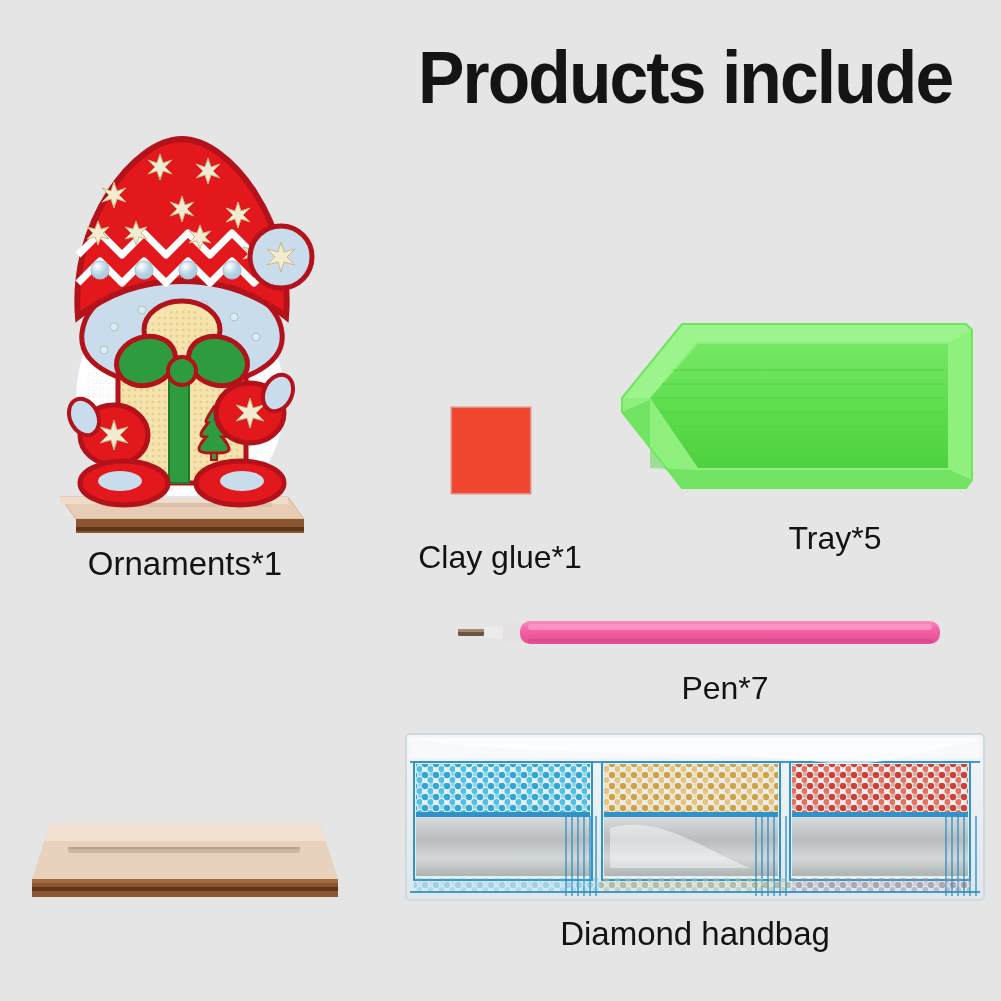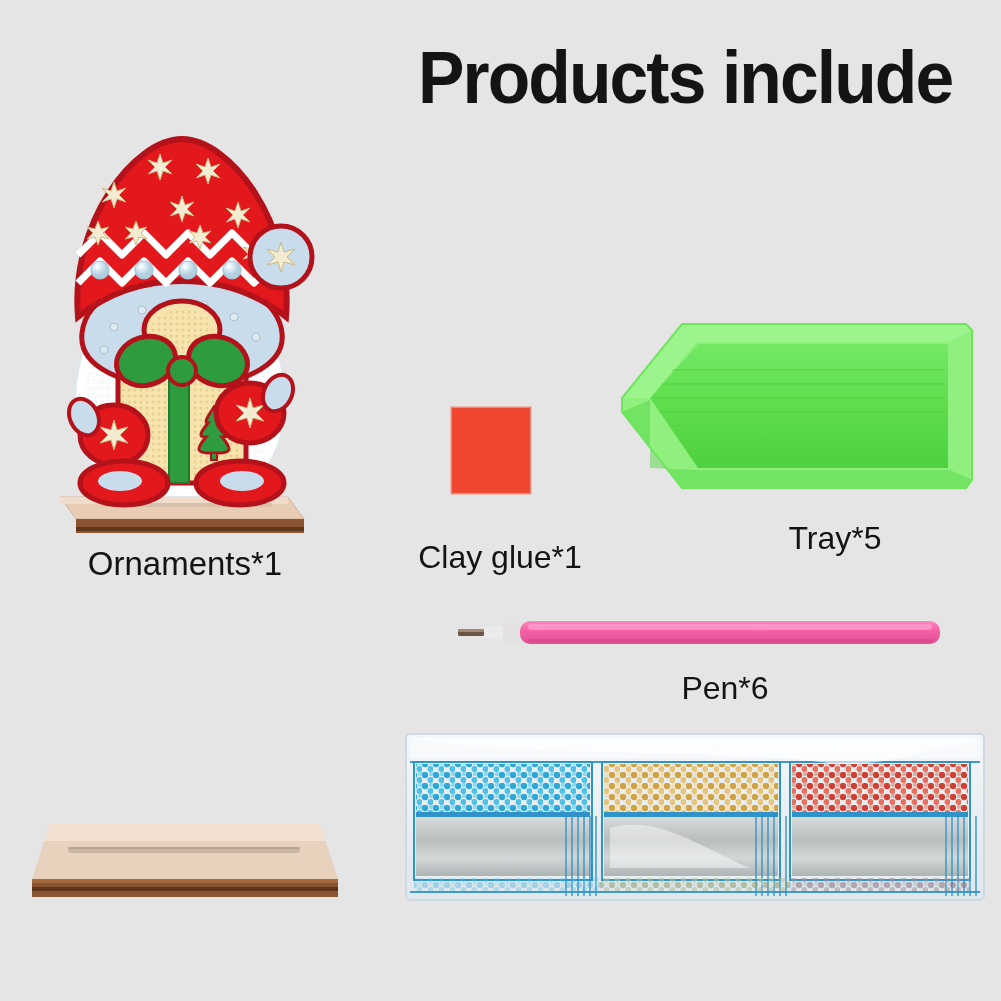--- a/index.html
+++ b/index.html
@@ -264,21 +264,21 @@
       <rect x="10" y="17" width="26" height="3" rx="1" fill="#a08a74"></rect>
 
       <path d="M36,15 L78,12 L78,29 L36,26 Z" fill="#eceaea"></path>
       <rect x="55" y="11" width="28" height="20" rx="5" fill="#e4e1e2"></rect>
 
       <rect x="72" y="9" width="420" height="23" rx="10" fill="url(#penG)"></rect>
       <rect x="80" y="12" width="404" height="6" rx="3" fill="#ff9fcd" opacity="0.75"></rect>
       <rect x="80" y="27" width="404" height="3" rx="1.5" fill="#d44687" opacity="0.6"></rect>
     </svg>
   </div>
-  <div class="caption" id="cap-pen">Pen*6</div>
+  <div class="caption" id="cap-pen">Pen*7</div>
 
   <div class="abs" id="base-wrap">
     <svg width="330" height="110" viewBox="0 0 330 110">
       <polygon points="30,18 300,18 318,74 12,74" fill="#e9d2bd"></polygon>
       <polygon points="30,18 300,18 306,36 24,36" fill="#f2e0d0"></polygon>
       <polygon points="12,74 318,74 318,92 12,92" fill="#8a5530"></polygon>
       <polygon points="12,82 318,82 318,86 12,86" fill="#5c3417"></polygon>
       <polygon points="12,74 318,74 318,78 12,78" fill="#a4693d"></polygon>
       <rect x="48" y="42" width="232" height="6" rx="3" fill="#cbb7a6"></rect>
       <rect x="48" y="42" width="232" height="2" rx="1" fill="#b8a291"></rect>
@@ -365,14 +365,15 @@
 
       <g stroke="#2f93c9" stroke-width="2" opacity="0.9">
         <line x1="10" y1="34" x2="580" y2="34"></line>
         <line x1="10" y1="164" x2="580" y2="164"></line>
       </g>
 
       <path d="M20,12 C140,30 300,20 420,34 C480,42 520,22 576,14 L576,10 L20,10 Z" fill="#ffffff" opacity="0.65"></path>
       <path d="M210,100 C260,86 300,120 350,140 L210,140 Z" fill="#ffffff" opacity="0.45"></path>
     </svg>
   </div>
+  <div class="caption" id="cap-bag">Diamond handbag</div>
 
 </div>
 
 </body></html>

